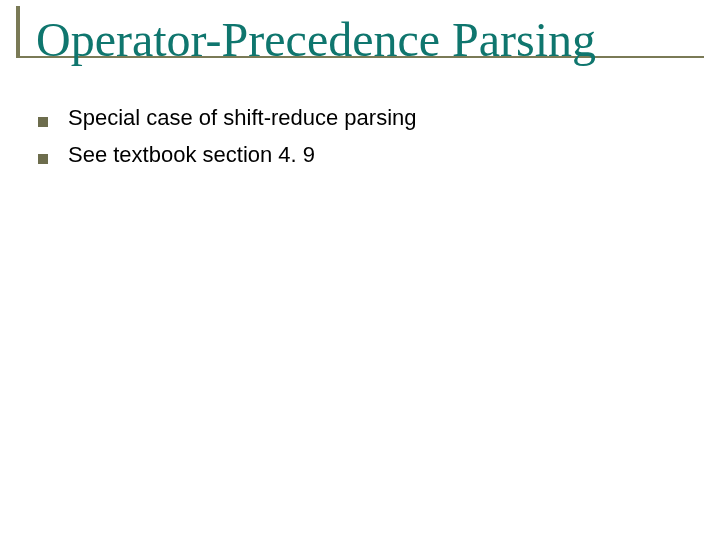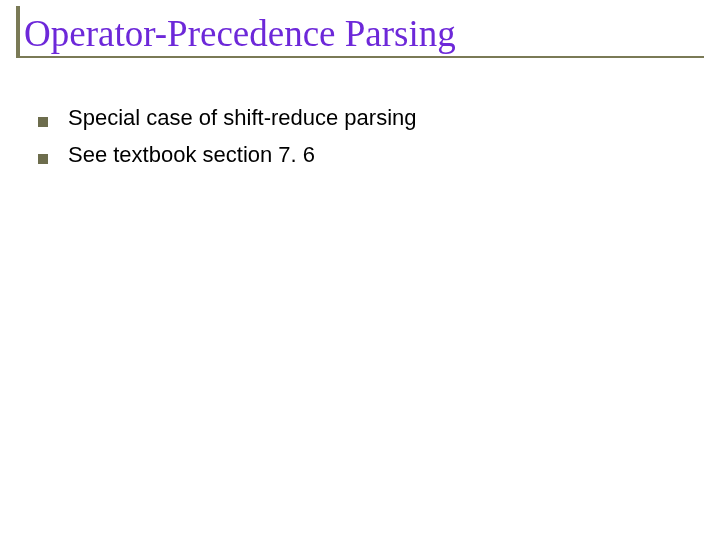--- a/index.html
+++ b/index.html
@@ -30,25 +30,25 @@
     content: "";
     position: absolute;
     left: 0;
     top: 0;
     width: 4px;
     height: 100%;
     background: #7a7a56;
   }
   .title-text {
     position: absolute;
-    left: 8px;
+    left: 20px;
     top: 6px;
     font-family: "Times New Roman", Times, serif;
-    font-size: 37px;
-    color: #6d28d9;
+    font-size: 48px;
+    color: #0f766e;
     white-space: nowrap;
   }
   .body-region {
     position: absolute;
     left: 38px;
     top: 104px;
     width: 640px;
   }
   .bullet-row {
     display: flex;
@@ -80,17 +80,17 @@
 
   <div class="body-region">
 
     <div class="bullet-row">
       <div class="bullet-icon"></div>
       <div class="bullet-text">Special case of shift-reduce parsing</div>
     </div>
 
     <div class="bullet-row">
       <div class="bullet-icon"></div>
-      <div class="bullet-text">See textbook section 7. 6</div>
+      <div class="bullet-text">See textbook section 4. 9</div>
     </div>
 
   </div>
 </div>
 
 </body></html>

